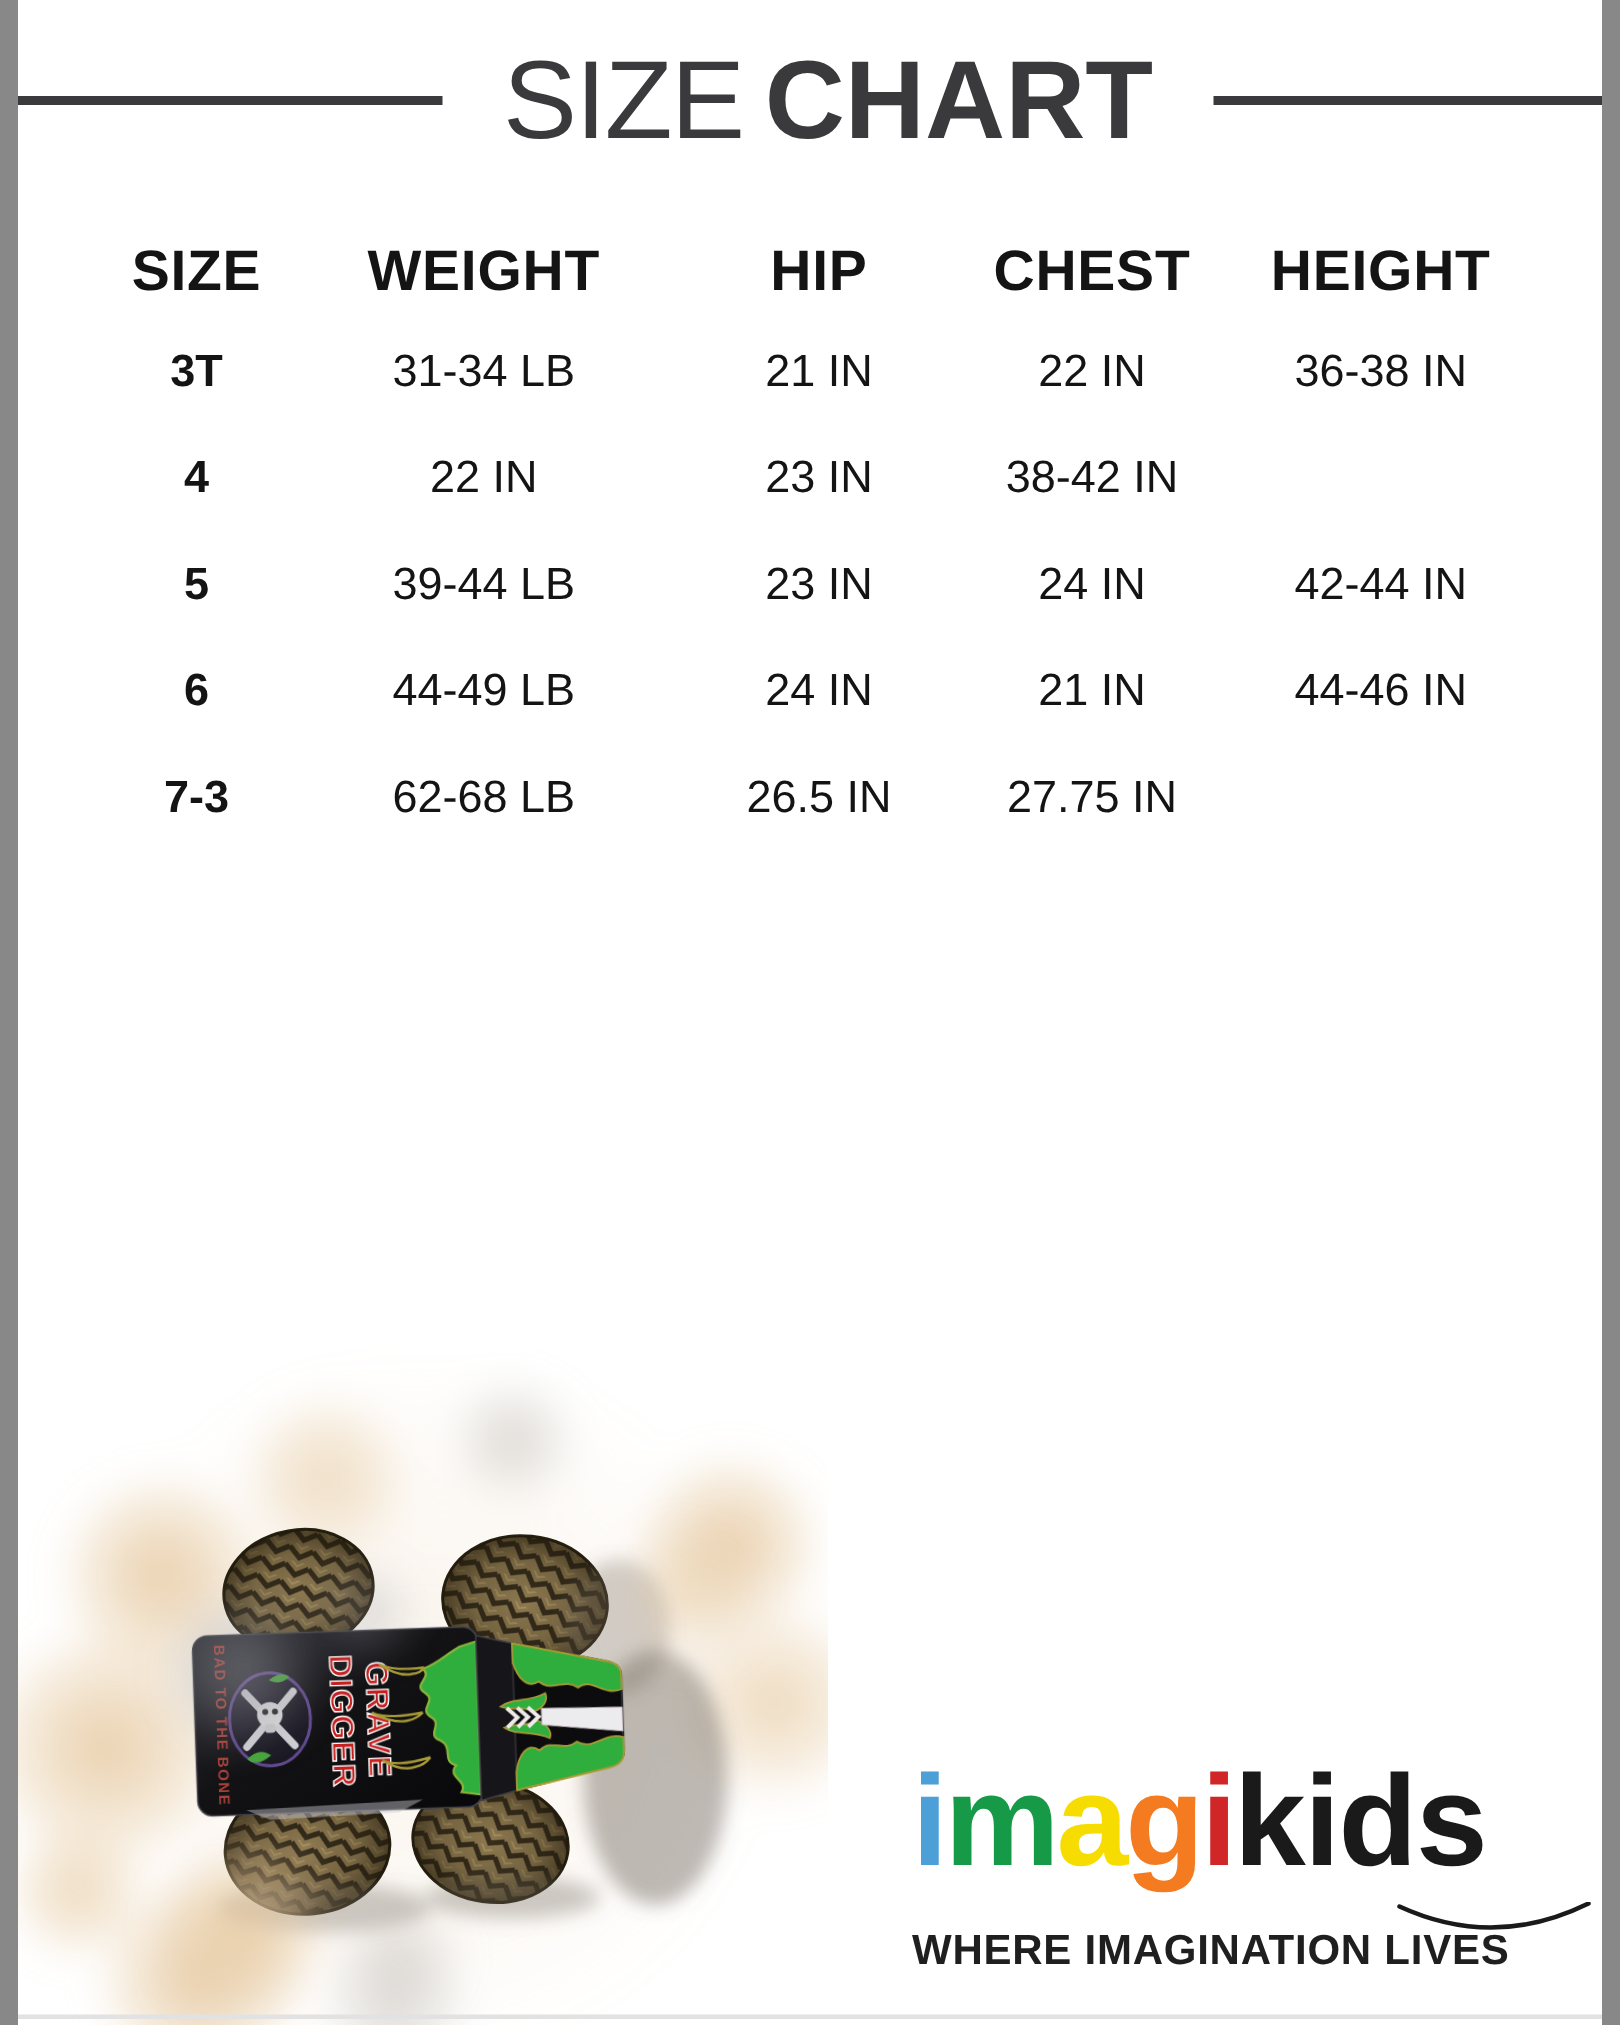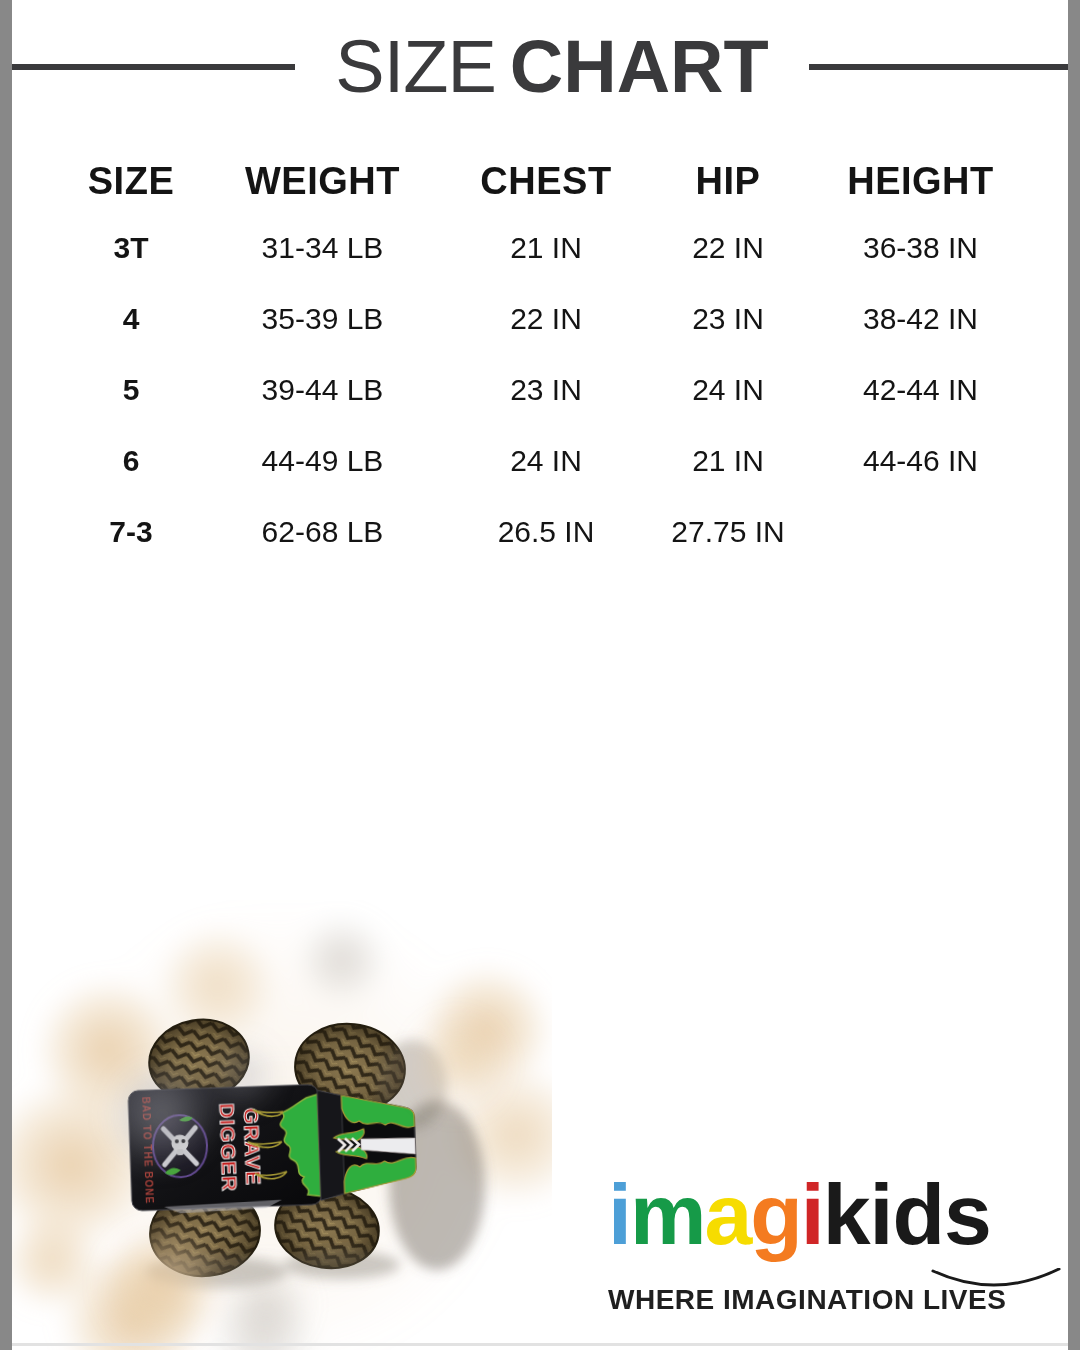--- a/index.html
+++ b/index.html
@@ -65,35 +65,34 @@
       <span class="title-word-light">SIZE</span>
       <span class="title-word-bold">CHART</span>
     </div>
     <div class="hline"></div>
   </div>
 
   <div class="size-table" style="color: rgb(20, 20, 20);">
     <div class="trow header">
       <div>SIZE</div>
       <div>WEIGHT</div>
+      <div>HIP</div>
       <div>CHEST</div>
-      <div>HIP</div>
       <div>HEIGHT</div>
     </div>
 
     <div class="trow data">
       <div class="cell-size">3T</div>
       <div>31-34 LB</div>
       <div>21 IN</div>
       <div>22 IN</div>
       <div>36-38 IN</div>
     </div>
     <div class="trow data">
       <div class="cell-size">4</div>
-      <div>35-39 LB</div>
       <div>22 IN</div>
       <div>23 IN</div>
       <div>38-42 IN</div>
     </div>
     <div class="trow data">
       <div class="cell-size">5</div>
       <div>39-44 LB</div>
       <div>23 IN</div>
       <div>24 IN</div>
       <div>42-44 IN</div>

